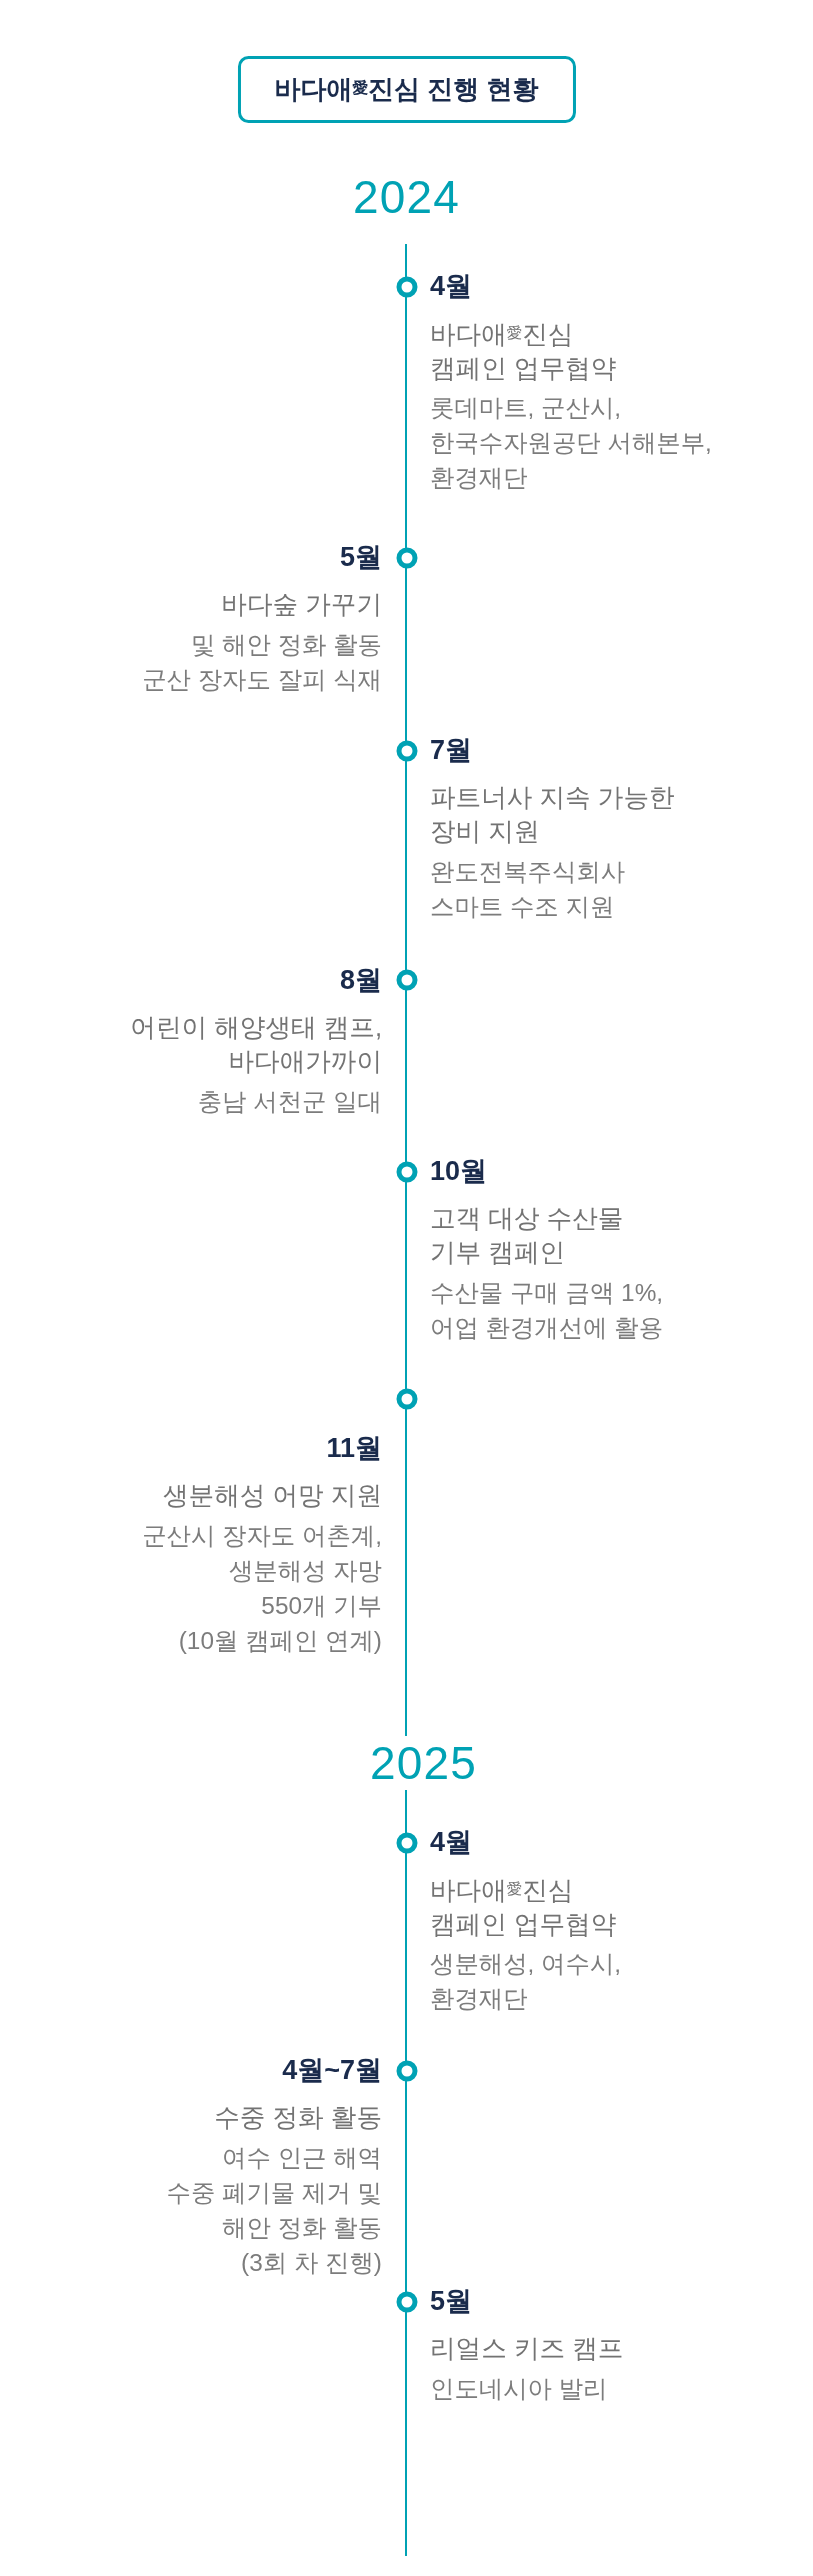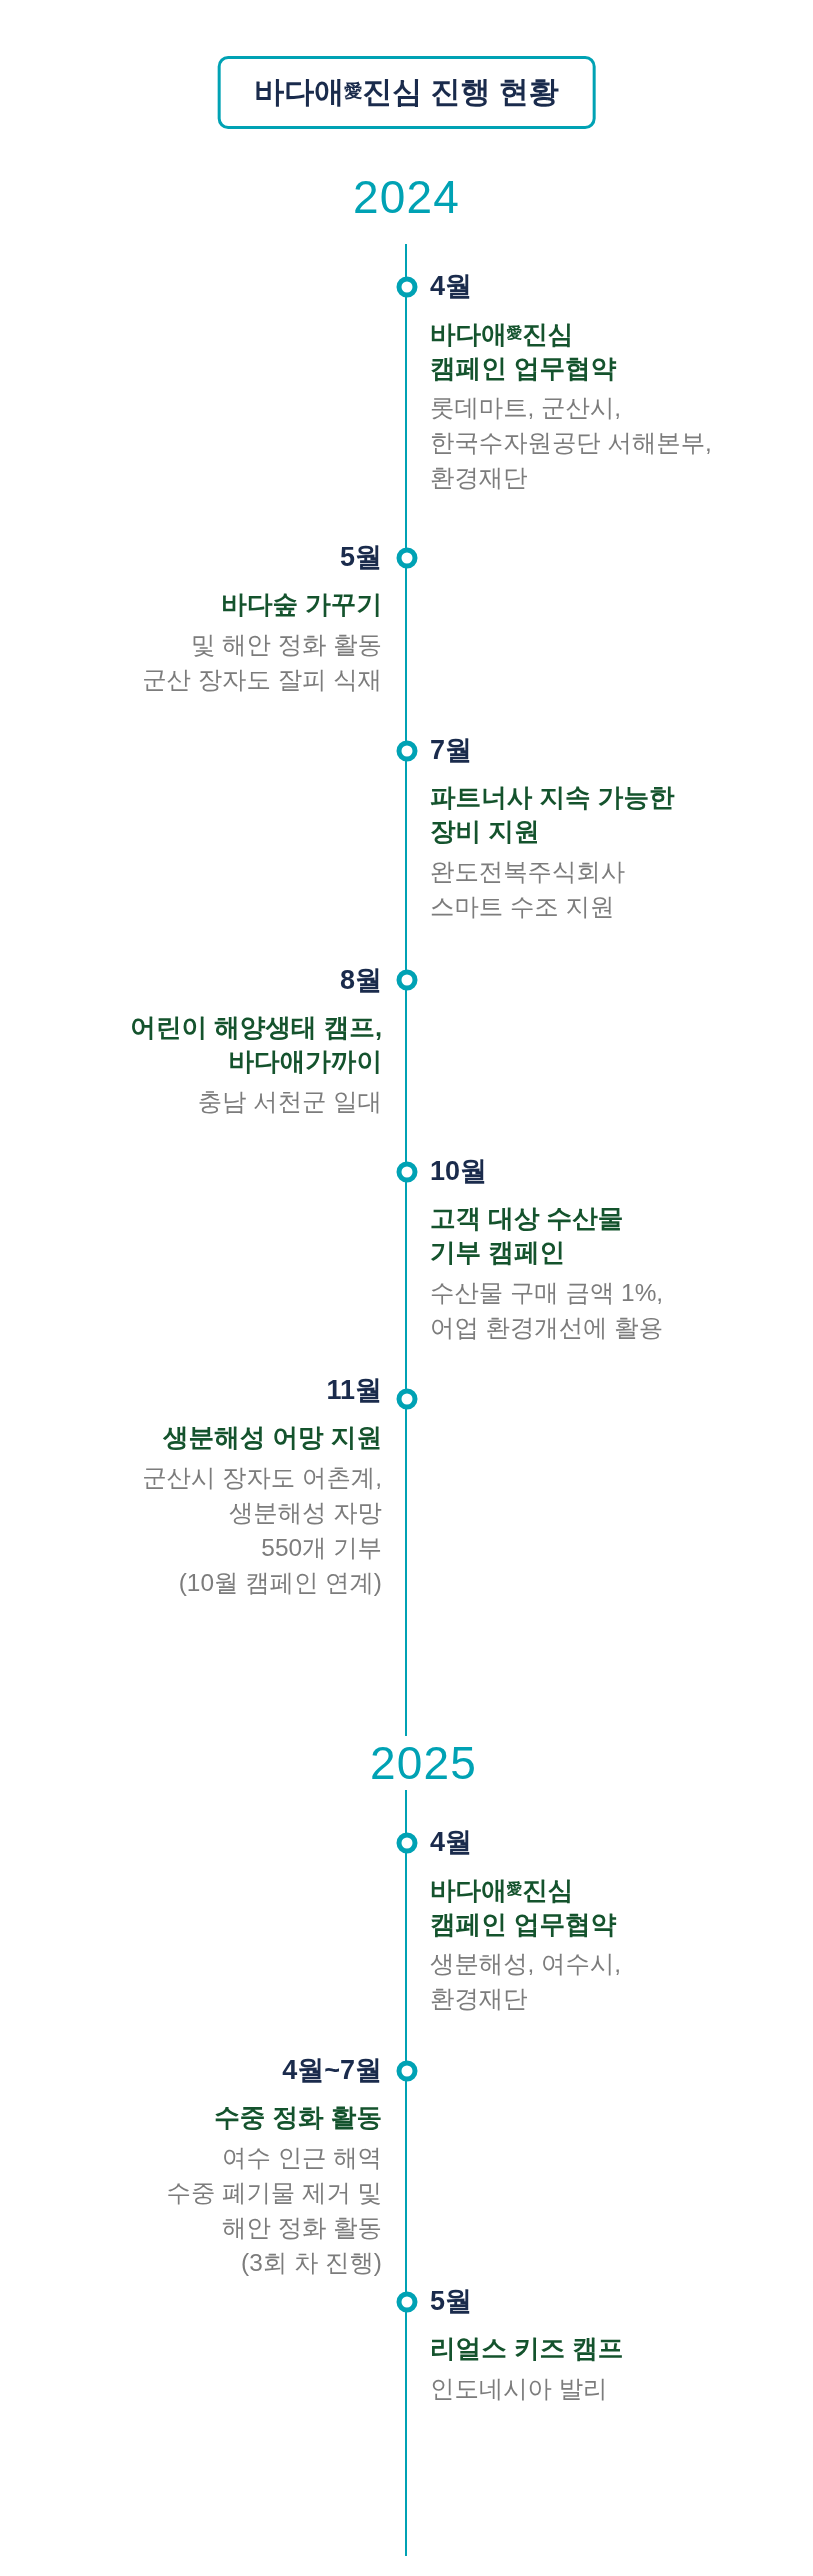--- a/index.html
+++ b/index.html
@@ -8,21 +8,21 @@
     width:813px;height:2576px;position:relative;overflow:hidden;
     color:#1a2b4c;
   }
   .canvas{position:absolute;inset:0;}
 
   
   .header-box{
     position:absolute;top:56px;left:50%;transform:translateX(-50%);
     border:3.5px solid #00a2b4;border-radius:10.5px;
     padding:12.8px 34px;background:#fff;
-    font-size:30px;font-weight:bold;color:#1a2b4c;white-space:nowrap;
+    font-size:26px;font-weight:bold;color:#1a2b4c;white-space:nowrap;
   }
   .love{font-size:0.60em;vertical-align:0.30em;}
 
   
   .tl-line{
     position:absolute;left:405px;top:244px;width:2.3px;height:2312px;
     background:#00a2b4;
   }
 
   
@@ -39,21 +39,21 @@
     position:absolute;left:407px;box-sizing:border-box;
     width:21px;height:21px;border:5.8px solid #00a2b4;border-radius:50%;
     background:#ffffff;transform:translate(-50%,-50%);
   }
 
   
   .event{position:absolute;white-space:nowrap;}
   .event.right{left:430px;text-align:left;}
   .event.left{right:431px;text-align:right;}
   .month{font-size:27px;line-height:31px;font-weight:bold;color:#1a2b4c;margin-bottom:14px;}
-  .etitle{font-size:25.6px;line-height:34px;font-weight:bold;color:#14532d;}
+  .etitle{font-size:25.6px;line-height:34px;font-weight:normal;color:#737373;}
   .ebody{margin-top:5.8px;}
   .ebody div{font-size:24.4px;line-height:35px;color:#7c7c7c;}
 </style>
 </head>
 <body>
 
 <div class="canvas">
 
   <div class="header-box"><span>바다애</span><span class="love">愛</span><span>진심 진행 현황</span></div>
 
@@ -114,21 +114,21 @@
   <div class="event right" style="top:1156px">
     <div class="month">10월</div>
     <div class="etitle">고객 대상 수산물</div>
     <div class="etitle">기부 캠페인</div>
     <div class="ebody">
       <div>수산물 구매 금액 1%,</div>
       <div>어업 환경개선에 활용</div>
     </div>
   </div>
 
-  <div class="event left" style="top:1375px">
+  <div class="event left" style="top:1433px">
     <div class="month">11월</div>
     <div class="etitle">생분해성 어망 지원</div>
     <div class="ebody">
       <div>군산시 장자도 어촌계,</div>
       <div>생분해성 자망</div>
       <div>550개 기부</div>
       <div>(10월 캠페인 연계)</div>
     </div>
   </div>
 

